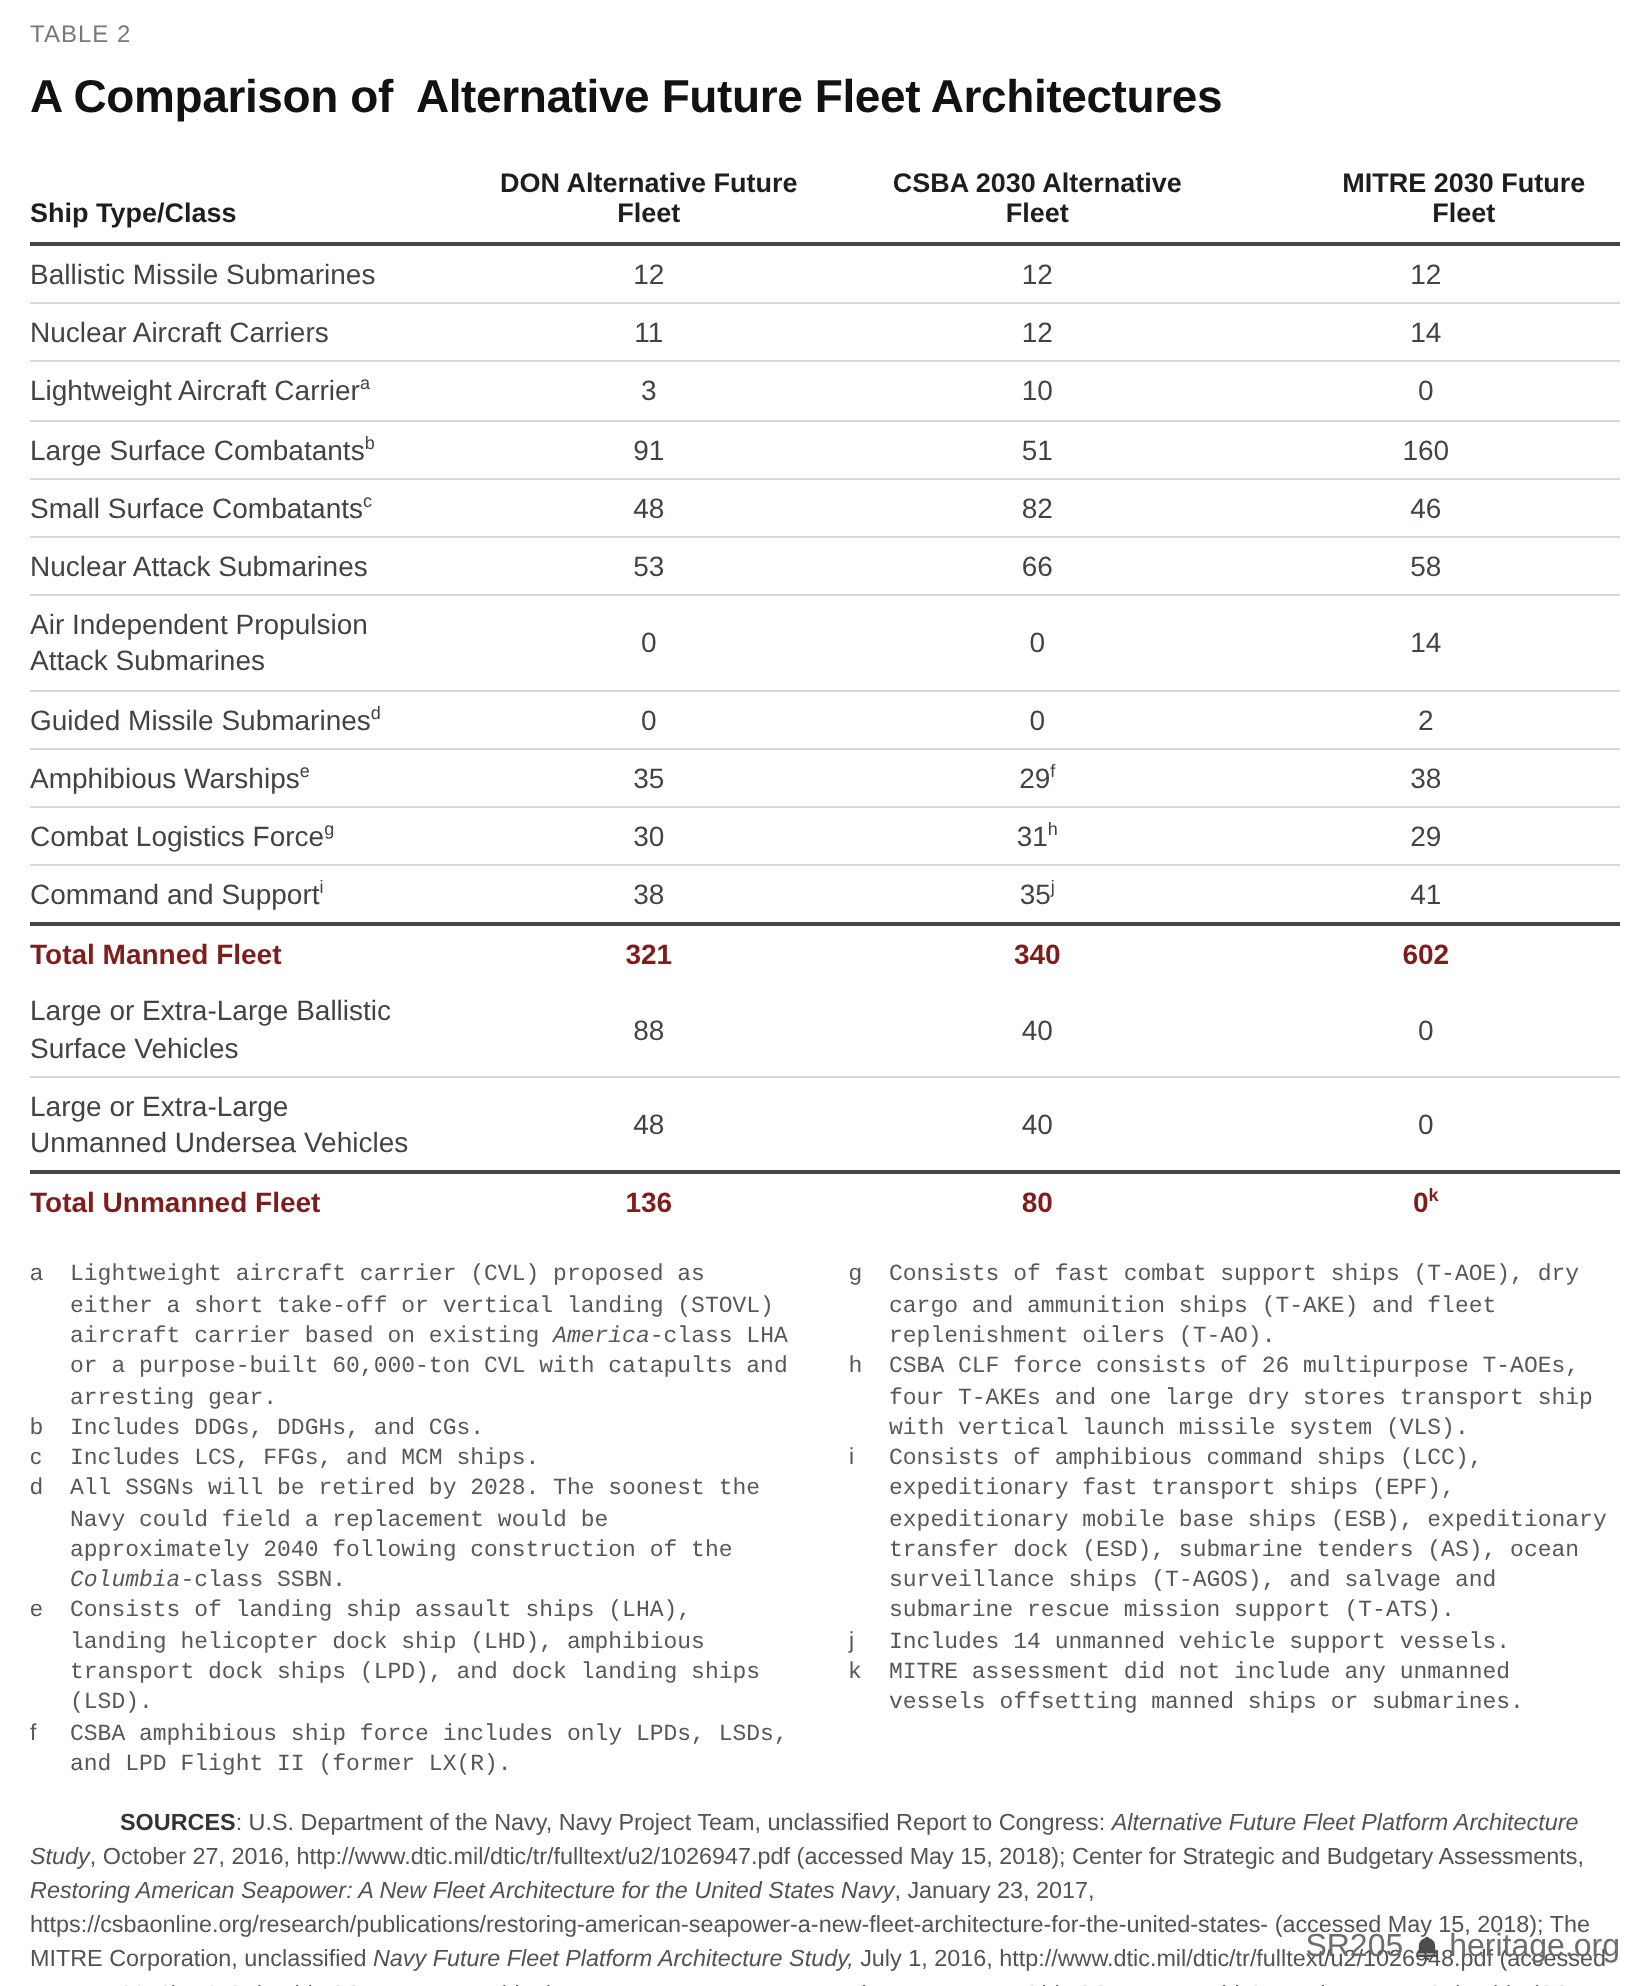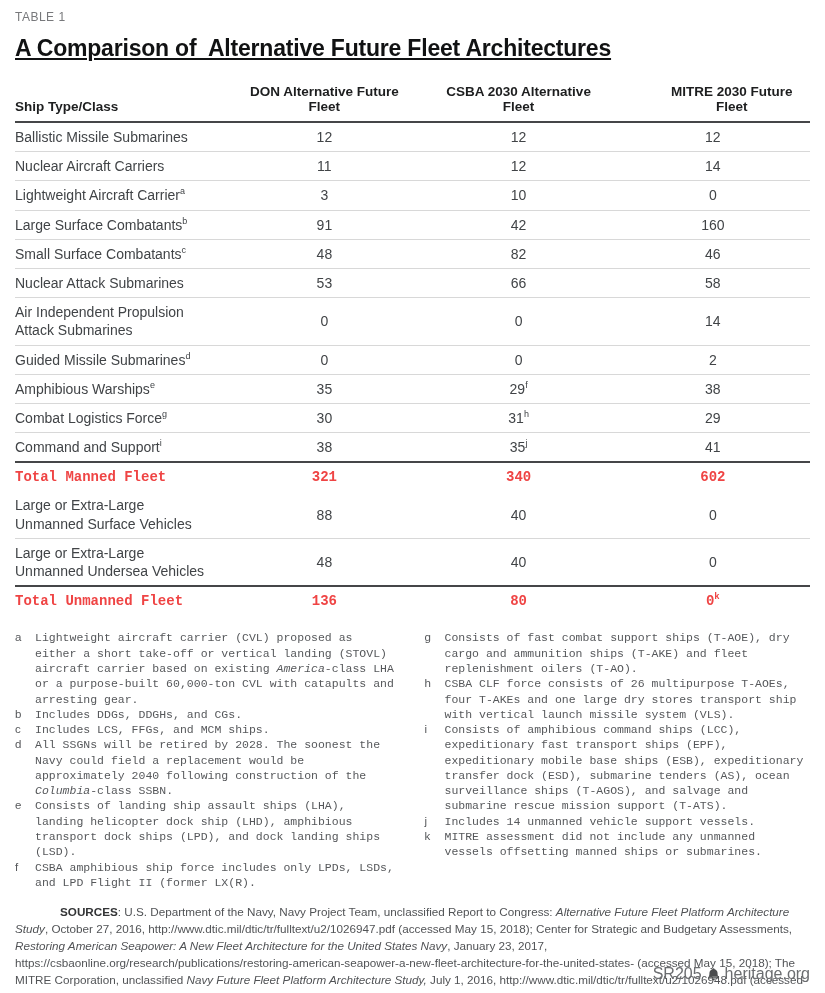--- a/index.html
+++ b/index.html
@@ -13,39 +13,38 @@
     background: #fff;
   }
   .table-label {
     font-size: 12px; color: #77787b; letter-spacing: .5px;
     margin: 2px 0 11px 0;
   }
   .title {
     font-size: 23px; font-weight: bold; color: #111213;
     letter-spacing: -0.2px; margin: 0 0 20px 0;
     white-space: pre-wrap;
-    text-decoration: underline;
   }
   table.fleet { width: 100%; border-collapse: collapse; }
   thead th {
     font-size: 13.5px; font-weight: bold; color: #1d1e1f;
     vertical-align: bottom; padding: 2px 4px 7px 4px;
     border-bottom: 2px solid #454648;
   }
   thead th.label-col { text-align: left; width: 212px; padding-left: 0; }
   thead th.num-col { text-align: center; width: 194px; }
   thead th .hwrap { display: inline-block; max-width: 150px; }
   thead th.one-line .hwrap { max-width: none; margin-left: 38px; }
   td { font-size: 14px; color: #414447; padding: 5px 4px; vertical-align: middle; }
   td.label { padding-left: 0; }
   td.label .lwrap { display: block; max-width: 190px; line-height: 1.3; }
   td.num { text-align: center; }
   tr.div-light td { border-top: 1px solid #d8d8d8; margin-left: 28px; }
   tr.div-dark td { border-top: 2px solid #454648; }
-  tr.total td { font-weight: bold; color: #ef4444; font-family: Liberation Mono, monospace; }
+  tr.total td { font-weight: bold; color: #7f1d1d; }
   sup { font-size: 9px; line-height: 0; vertical-align: super; }
   .footnotes {
     display: flex; gap: 24px; margin-top: 15px;
   }
   .fn-col { flex: 1 1 0; }
   .fn { display: flex; font-size: 11.5px; line-height: 1.33; color: #56585b; }
   .fn-key { flex: 0 0 20px; }
   .fn-text { flex: 1 1 auto; font-family: Liberation Mono, monospace; }
   .sources {
     margin: 13px 0 0 0; font-size: 11.7px; line-height: 1.46; color: #515356;
@@ -56,21 +55,21 @@
     display: flex; align-items: center; gap: 5px;
     font-size: 16px; color: #6b6d70;
   }
   .bell-icon { width: 13px; height: 14px; fill: #4a4c4e; display: inline-block; }
 </style>
 </head>
 <body>
 
 <div class="page">
 
-  <div class="table-label">TABLE 1</div>
+  <div class="table-label">TABLE 2</div>
   <h1 class="title">A Comparison of  Alternative Future Fleet Architectures</h1>
 
   <table class="fleet">
     <thead>
       <tr>
         <th class="label-col"><span class="hwrap">Ship Type/Class</span></th>
         <th class="num-col"><span class="hwrap">DON Alternative Future Fleet</span></th>
         <th class="num-col"><span class="hwrap">CSBA 2030 Alternative Fleet</span></th>
         <th class="num-col one-line"><span class="hwrap">MITRE 2030 Future Fleet</span></th>
       </tr>
@@ -98,21 +97,21 @@
           </td>
           <td class="num">3</td>
           <td class="num">10</td>
           <td class="num">0</td>
         </tr>
         <tr class="div-light">
           <td class="label">
             <span class="lwrap">Large Surface Combatants<sup>b</sup></span>
           </td>
           <td class="num">91</td>
-          <td class="num">42</td>
+          <td class="num">51</td>
           <td class="num">160</td>
         </tr>
         <tr class="div-light">
           <td class="label">
             <span class="lwrap">Small Surface Combatants<sup>c</sup></span>
           </td>
           <td class="num">48</td>
           <td class="num">82</td>
           <td class="num">46</td>
         </tr>
@@ -167,21 +166,21 @@
         <tr class="div-dark total">
           <td class="label">
             <span class="lwrap">Total Manned Fleet</span>
           </td>
           <td class="num">321</td>
           <td class="num">340</td>
           <td class="num">602</td>
         </tr>
         <tr class="div-none">
           <td class="label">
-            <span class="lwrap">Large or Extra-Large Unmanned Surface Vehicles</span>
+            <span class="lwrap">Large or Extra-Large Ballistic Surface Vehicles</span>
           </td>
           <td class="num">88</td>
           <td class="num">40</td>
           <td class="num">0</td>
         </tr>
         <tr class="div-light">
           <td class="label">
             <span class="lwrap">Large or Extra-Large Unmanned Undersea Vehicles</span>
           </td>
           <td class="num">48</td>

